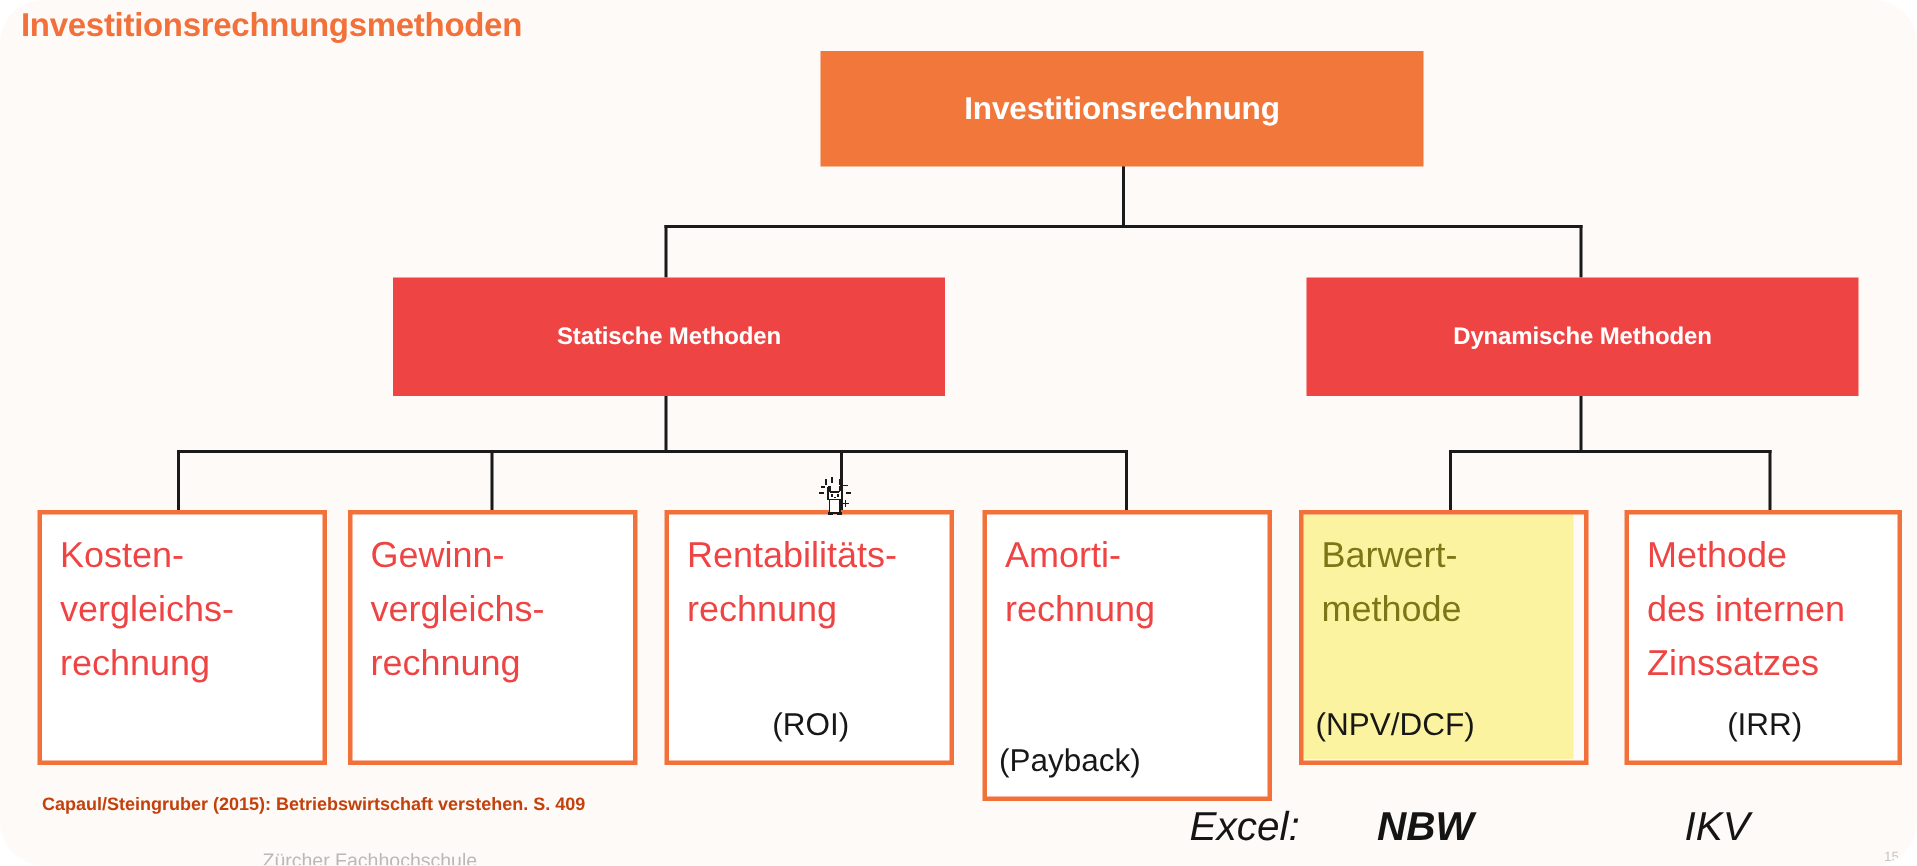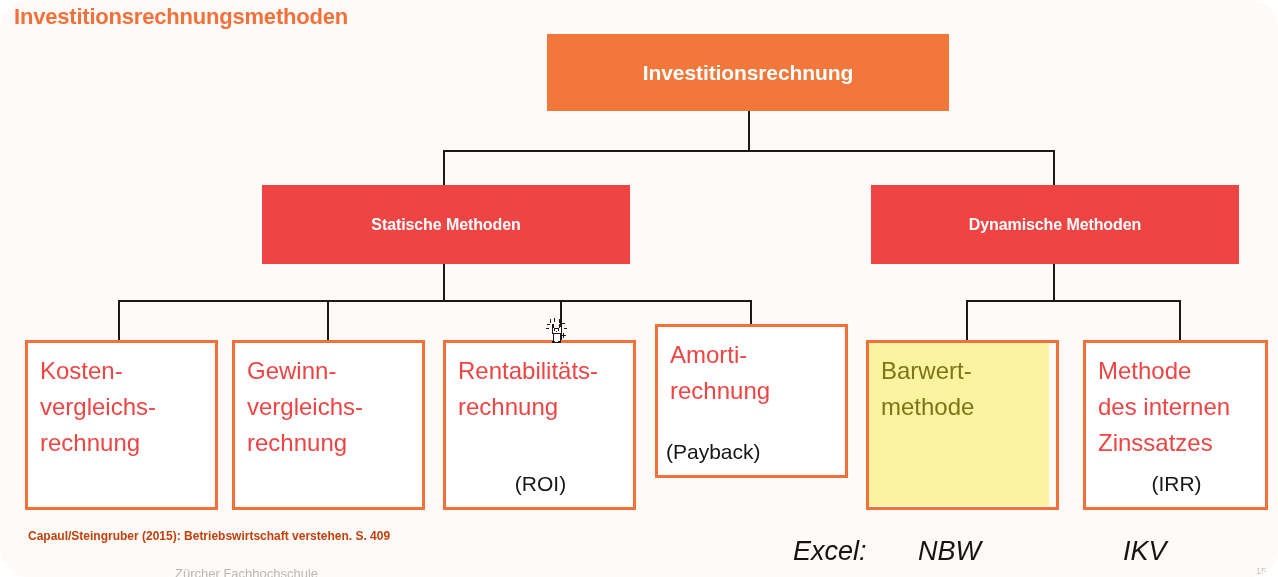--- a/index.html
+++ b/index.html
@@ -111,21 +111,21 @@
     white-space: nowrap;
   }
   .excel-note {
     position: absolute;
     font-style: italic;
     font-size: 27px;
     color: #141414;
     white-space: nowrap;
   }
   #excel-label { left: 793px; top: 536px; }
-  #excel-nbw   { left: 918px; top: 536px; }
+  #excel-nbw   { left: 918px; top: 536px; font-weight: bold; }
   #excel-ikv   { left: 1123px; top: 536px; }
 
   #school-mark {
     position: absolute;
     left: 142px;
     top: 566px;
     font-size: 13px;
     color: #b9b9b9;
     white-space: nowrap;
     margin-left: 33px;
@@ -203,35 +203,36 @@
   </div>
 
   <div class="leaf" style="left:443px; top:340px; width:193px; height:170px;">
     <div class="leaf-lines">
       <div class="ln">Rentabilitäts-</div>
       <div class="ln">rechnung</div>
     </div>
     <div class="leaf-abbr">(ROI)</div>
   </div>
 
-  <div class="leaf" style="left:655px; top:324px; width:193px; height:154px;">
+  <div class="leaf" style="left:655px; top:340px; width:193px; height:194px;">
     <div class="leaf-lines">
       <div class="ln">Amorti-</div>
       <div class="ln">rechnung</div>
     </div>
     <div class="leaf-abbr left-al">(Payback)</div>
   </div>
 
   <div class="highlight-overlay" style="left:866px; top:343px; width:183px; height:163px;"></div>
 
   <div class="leaf" style="left:866px; top:340px; width:193px; height:170px; background:transparent;">
     <div class="leaf-lines olive">
       <div class="ln">Barwert-</div>
       <div class="ln">methode</div>
     </div>
+    <div class="leaf-abbr left-al">(NPV/DCF)</div>
   </div>
 
   <div class="leaf" style="left:1083px; top:340px; width:185px; height:170px;">
     <div class="leaf-lines">
       <div class="ln">Methode</div>
       <div class="ln">des internen</div>
       <div class="ln">Zinssatzes</div>
     </div>
     <div class="leaf-abbr">(IRR)</div>
   </div>

